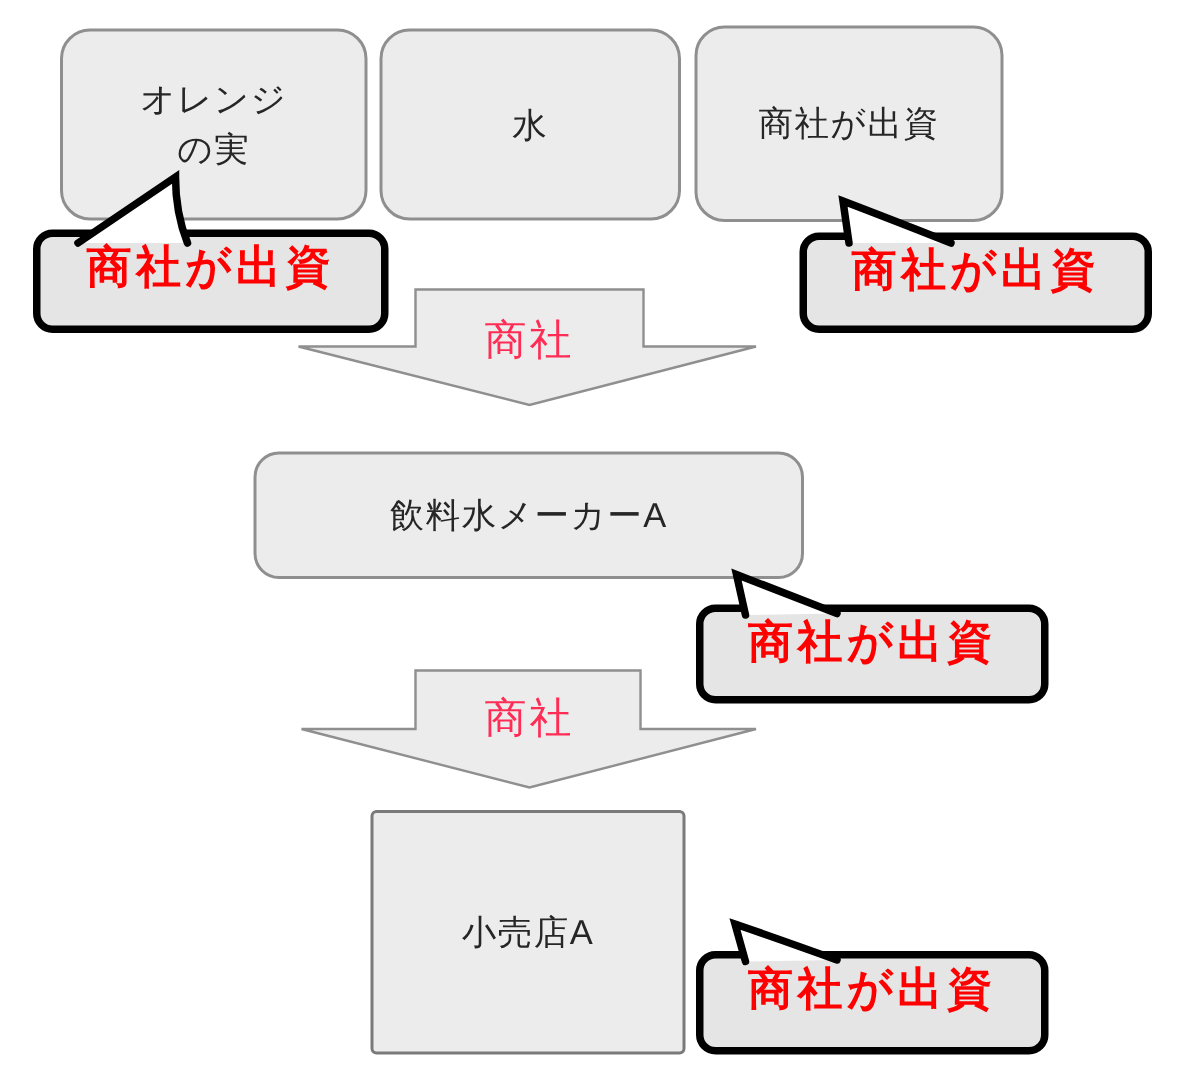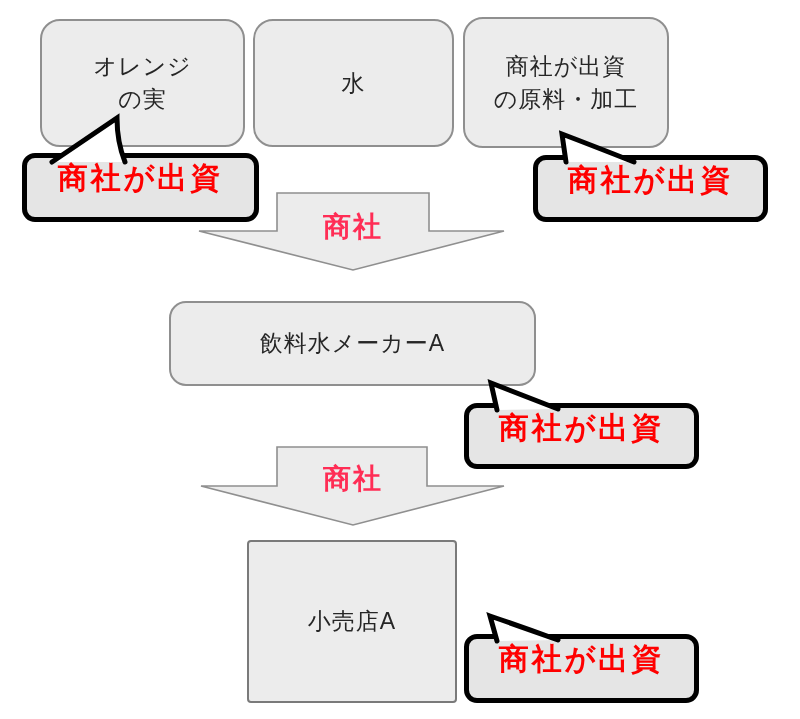--- a/index.html
+++ b/index.html
@@ -17,21 +17,21 @@
   }
   .callout{
     position:absolute;box-sizing:border-box;
     background:#e5e5e5;border:5px solid #000000;border-radius:13px;
     display:flex;justify-content:center;
     color:#ff0000;font-weight:bold;font-size:30px;letter-spacing:3px;
     white-space:nowrap;
   }
   .arrow-label{
     position:absolute;transform:translate(-50%,-50%);
-    color:#ff2d55;font-weight:bold;font-size:28px;letter-spacing:2px;
+    color:#ff2d55;font-weight:normal;font-size:28px;letter-spacing:2px;
     white-space:nowrap;
   }
 </style>
 </head>
 <body>
 
 <div class="stage">
 
   <svg class="layer" viewBox="0 0 800 719">
     <polygon points="277,193 429,193 429,231 504,231 353,270 199,231 277,231" fill="#ececec" stroke="#8f8f8f" stroke-width="1.6"></polygon>
@@ -42,21 +42,20 @@
     <span>オレンジ</span>
     <span>の実</span>
   </div>
 
   <div class="box" style="left:253px;top:19px;width:201px;height:128px;">
     <span>水</span>
   </div>
 
   <div class="box" style="left:463px;top:17px;width:206px;height:131px;">
     <span>商社が出資</span>
-    <span>の原料・加工</span>
   </div>
 
   <div class="box" style="left:169px;top:301px;width:367px;height:85px;border-radius:17px;">
     <span>飲料水メーカーA</span>
   </div>
 
   <div class="box" style="left:247px;top:540px;width:210px;height:163px;border-radius:4px;border-color:#7a7a7a;">
     <span>小売店A</span>
   </div>
 

